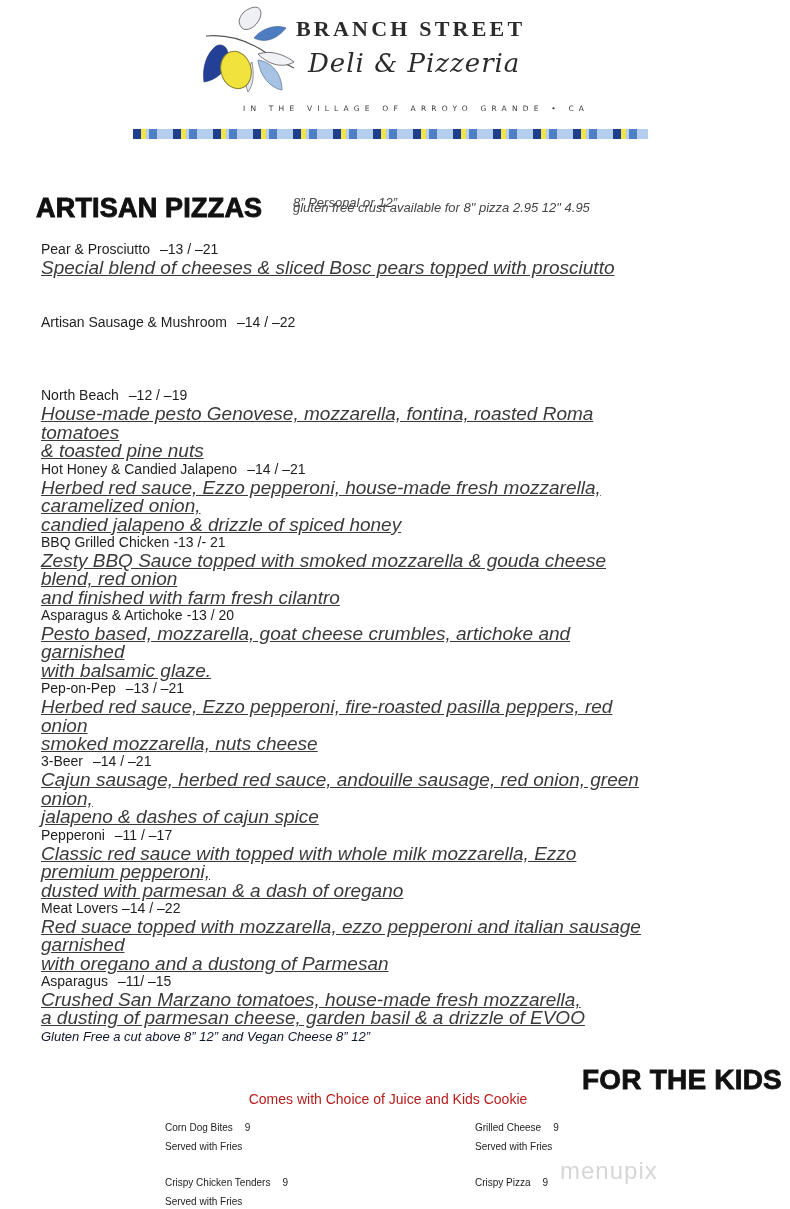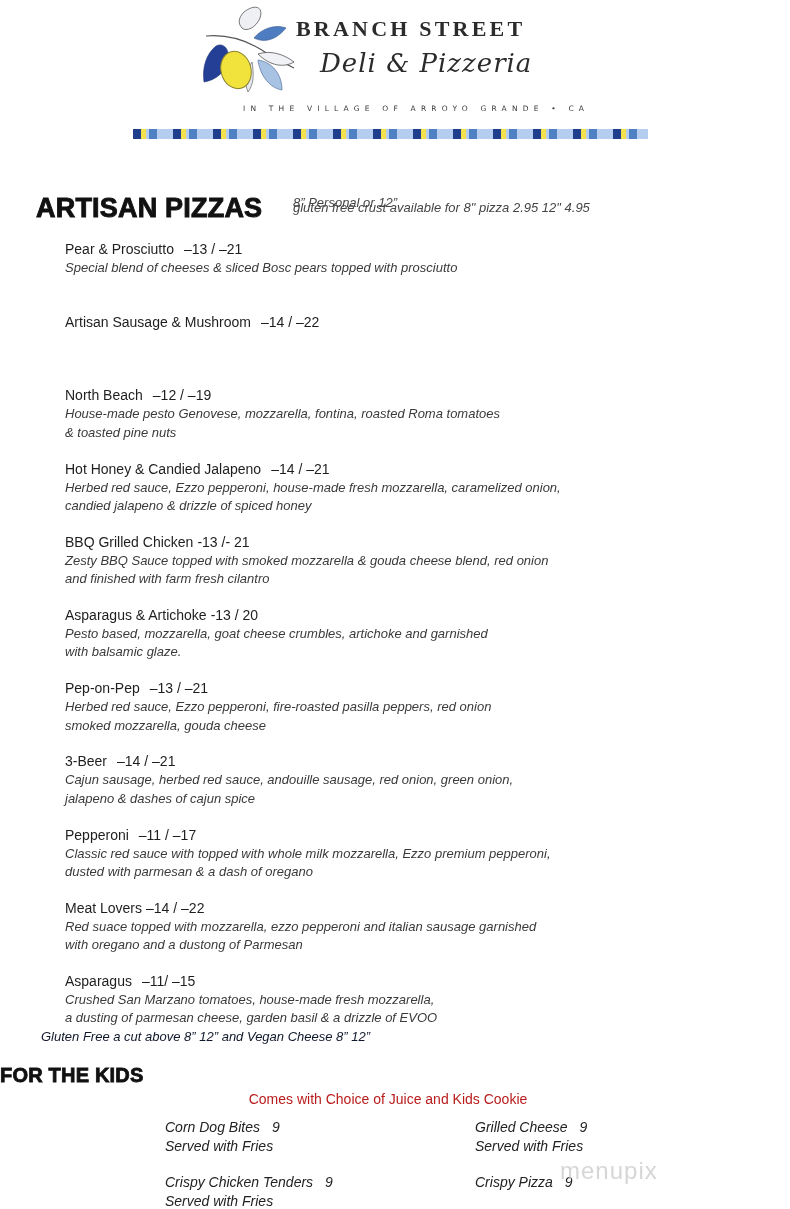--- a/index.html
+++ b/index.html
@@ -31,21 +31,20 @@
       font-weight: bold;
     }
     .brand-script {
       left: 308px; top: 48px;
       font-family: "DejaVu Serif", serif;
       font-style: italic;
       font-size: 26px;
       letter-spacing: 1px;
       color: #2b2b2b;
       white-space: nowrap;
-      margin-left: 12px;
     }
     .tagline {
       left: 243px; top: 104px;
       font-family: "DejaVu Sans", sans-serif;
       font-size: 7.5px;
       letter-spacing: 5.2px;
       color: #3a3a3a;
       white-space: nowrap;
     }
     .tile-strip {
@@ -71,54 +70,55 @@
     .pizza-title { left: 36px; top: 193px; font-size: 27px; -webkit-text-stroke: 0.9px #111; }
     .size-note {
       font-style: italic;
       font-size: 13px;
       color: #444;
       white-space: nowrap;
     }
     .size-note-1 { left: 293px; top: 195px; }
     .size-note-2 { left: 293px; top: 200px; text-align: center; }
 
-    .menu-list { left: 41px; top: 240px; width: 600px; margin-left: 24px; }
+    .menu-list { left: 41px; top: 240px; width: 600px; }
     .menu-item { height: 73.2px; }
     .item-head {
       font-size: 14px;
       color: #1e1e1e;
       line-height: 19px;
       white-space: nowrap;
     }
     .item-price { margin-left: 10px; }
     .item-desc {
       font-style: italic;
-      font-size: 13px;
+      font-size: 19px;
       color: #3a3a3a;
       line-height: 18.5px;
       white-space: pre-line;
+      text-decoration: underline;
     }
     .gluten-footnote {
       left: 41px; top: 1029px;
       font-style: italic;
       font-size: 13px;
       color: #0f172a;
       white-space: nowrap;
     }
 
     
     .kids-title {
-      left: 0; width: 782px; top: 1064px; text-align: left;
-      font-size: 20px; -webkit-text-stroke: 0.8px #111;
+      left: 0; width: 782px; top: 1064px; text-align: right;
+      font-size: 28px; -webkit-text-stroke: 0.8px #111;
     }
     .kids-subtitle {
       left: 0; width: 776px; top: 1091px; text-align: center;
       font-size: 14px; color: #b91c1c;
     }
-    .kids-item { font-size: 14px; color: #222; line-height: 19px; white-space: nowrap; font-style: italic; }
+    .kids-item { font-size: 10px; color: #222; line-height: 19px; white-space: nowrap; }
     .kids-price { margin-left: 12px; }
     .kids-1 { left: 165px; top: 1118px; }
     .kids-2 { left: 475px; top: 1118px; }
     .kids-3 { left: 165px; top: 1173px; }
     .kids-4 { left: 475px; top: 1173px; }
 
     .watermark {
       left: 560px; top: 1110px;
       font-size: 24px;
       color: #c9c9c9;
@@ -176,21 +176,21 @@
 and finished with farm fresh cilantro</div>
   </div>
   <div class="menu-item">
     <div class="item-head"><span>Asparagus &amp; Artichoke</span><span class="item-price" style="margin-left:4px">-13 / 20</span></div>
     <div class="item-desc">Pesto based, mozzarella, goat cheese crumbles, artichoke and garnished
 with balsamic glaze.</div>
   </div>
   <div class="menu-item">
     <div class="item-head"><span>Pep-on-Pep</span><span class="item-price">–13 / –21</span></div>
     <div class="item-desc">Herbed red sauce, Ezzo pepperoni, fire-roasted pasilla peppers, red onion
- smoked mozzarella, gouda cheese</div>
+ smoked mozzarella, nuts cheese</div>
   </div>
   <div class="menu-item">
     <div class="item-head"><span>3-Beer</span><span class="item-price">–14 / –21</span></div>
     <div class="item-desc">Cajun sausage, herbed red sauce, andouille sausage, red onion, green onion,
 jalapeno &amp; dashes of cajun spice</div>
   </div>
   <div class="menu-item">
     <div class="item-head"><span>Pepperoni</span><span class="item-price">–11 / –17</span></div>
     <div class="item-desc">Classic red sauce with topped with whole milk mozzarella, Ezzo premium pepperoni,
 dusted with parmesan &amp; a dash of oregano</div>

